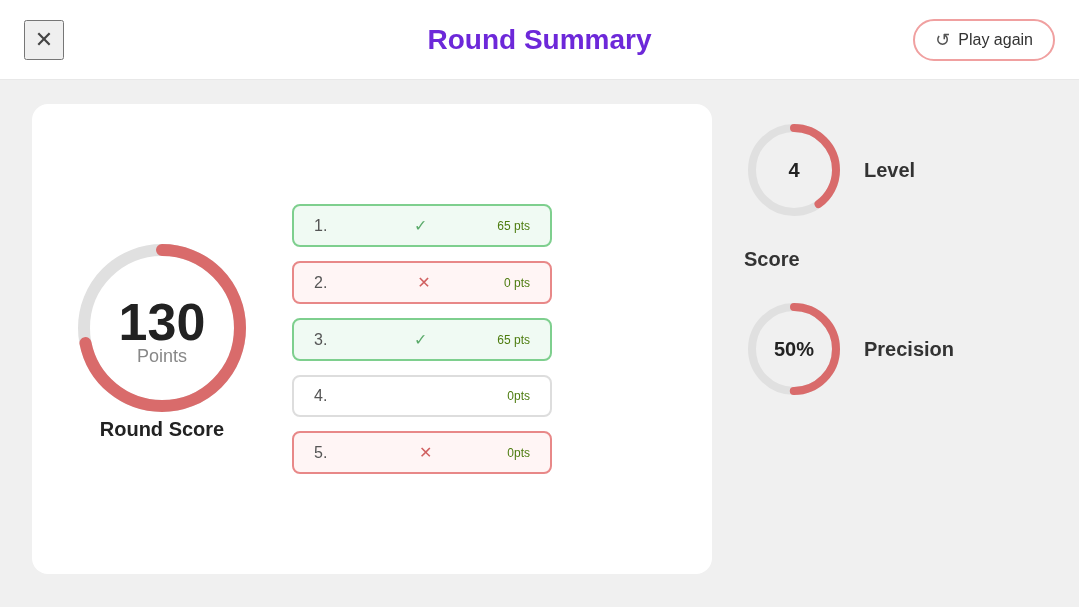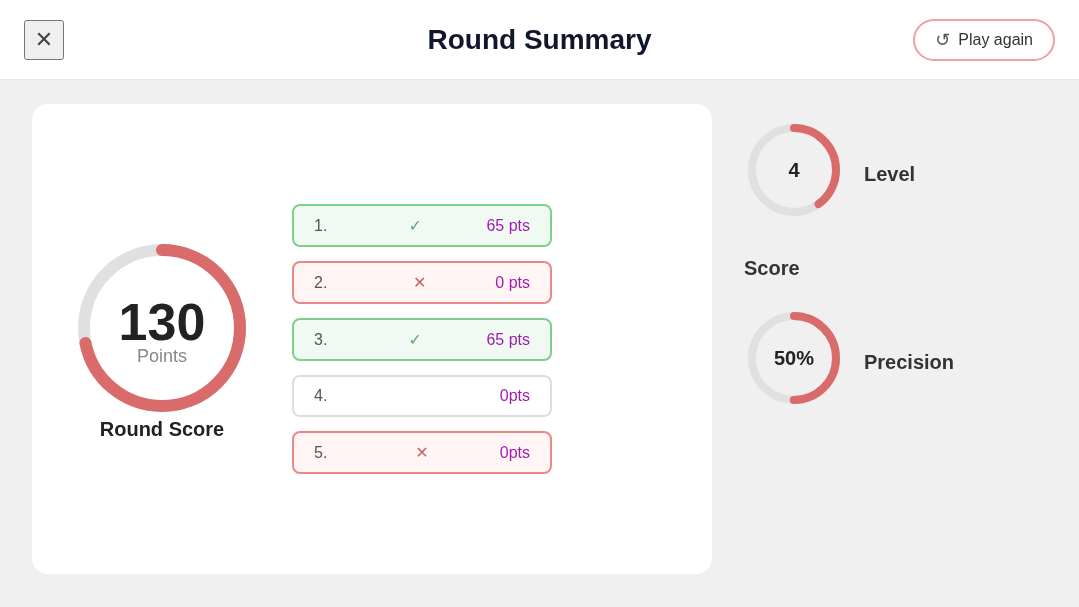--- a/index.html
+++ b/index.html
@@ -27,21 +27,21 @@
       display: flex;
       align-items: center;
       justify-content: center;
       cursor: pointer;
       font-size: 22px;
       color: #444;
     }
     .header-title {
       font-size: 28px;
       font-weight: 700;
-      color: #0f172a;
+      color: #6d28d9;
       position: absolute;
       left: 50%;
       transform: translateX(-50%);
     }
     .play-again-btn {
       border: 2px solid #f0a0a0;
       border-radius: 24px;
       padding: 8px 20px;
       background: white;
       cursor: pointer;
@@ -151,22 +151,22 @@
       min-width: 30px;
     }
     .q-icon {
       font-size: 16px;
       min-width: 20px;
       text-align: center;
     }
     .q-icon.check { color: #5aaa6a; }
     .q-icon.cross { color: #d06060; }
     .q-pts {
-      font-size: 16px;
-      color: #a21caf;
+      font-size: 12px;
+      color: #4d7c0f;
     }
 
     
     .right-stats {
       display: flex;
       flex-direction: column;
       gap: 28px;
       justify-content: center;
       padding-top: 16px;
     }
@@ -189,21 +189,20 @@
       left: 50%;
       transform: translate(-50%, -50%);
       font-size: 20px;
       font-weight: 600;
       color: #222;
     }
     .stat-name {
       font-size: 20px;
       font-weight: 600;
       color: #333;
-      margin-top: 9px;
     }
   </style>
 </head>
 <body>
 
 <div class="header">
   <button class="close-btn">✕</button>
   <span class="header-title">Round Summary</span>
   <button class="play-again-btn">
     <span class="refresh-icon">↺</span>

